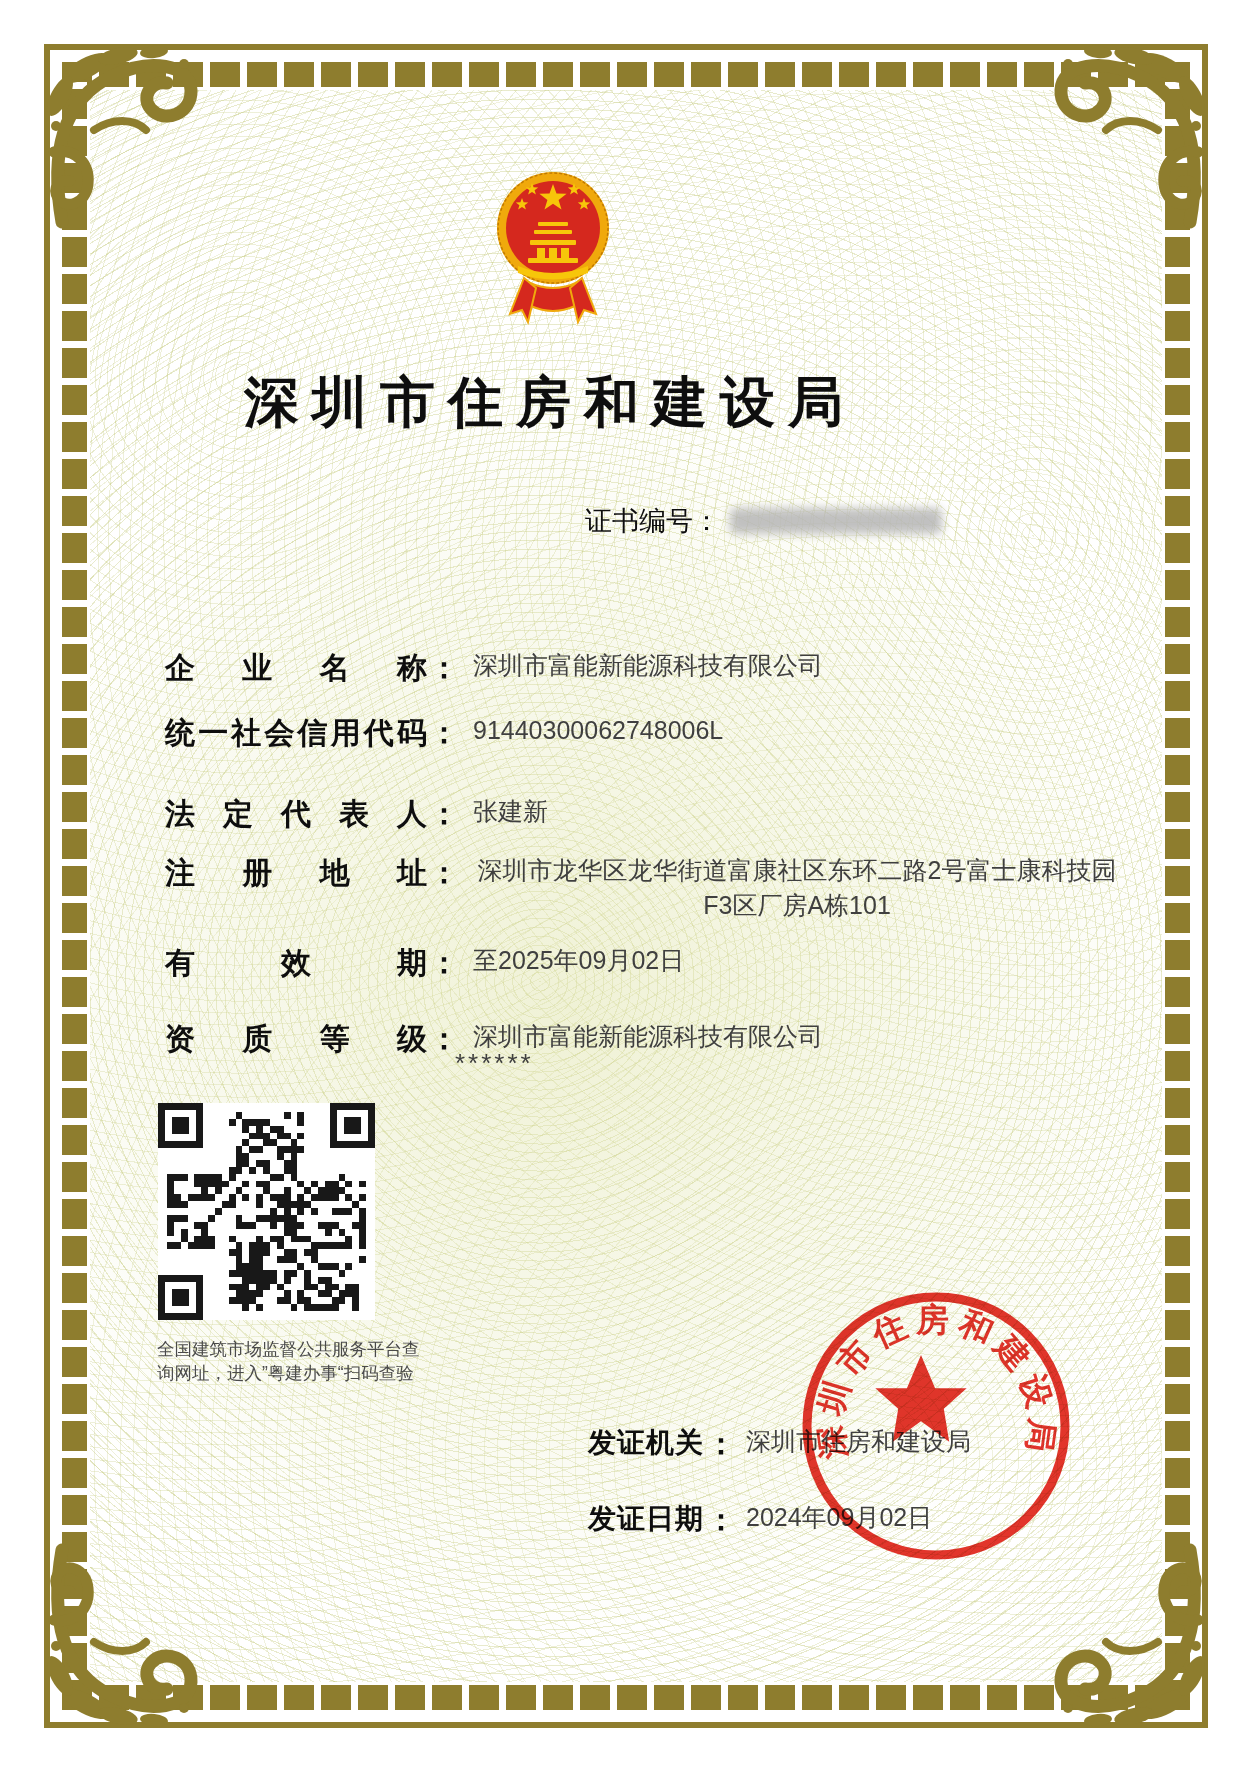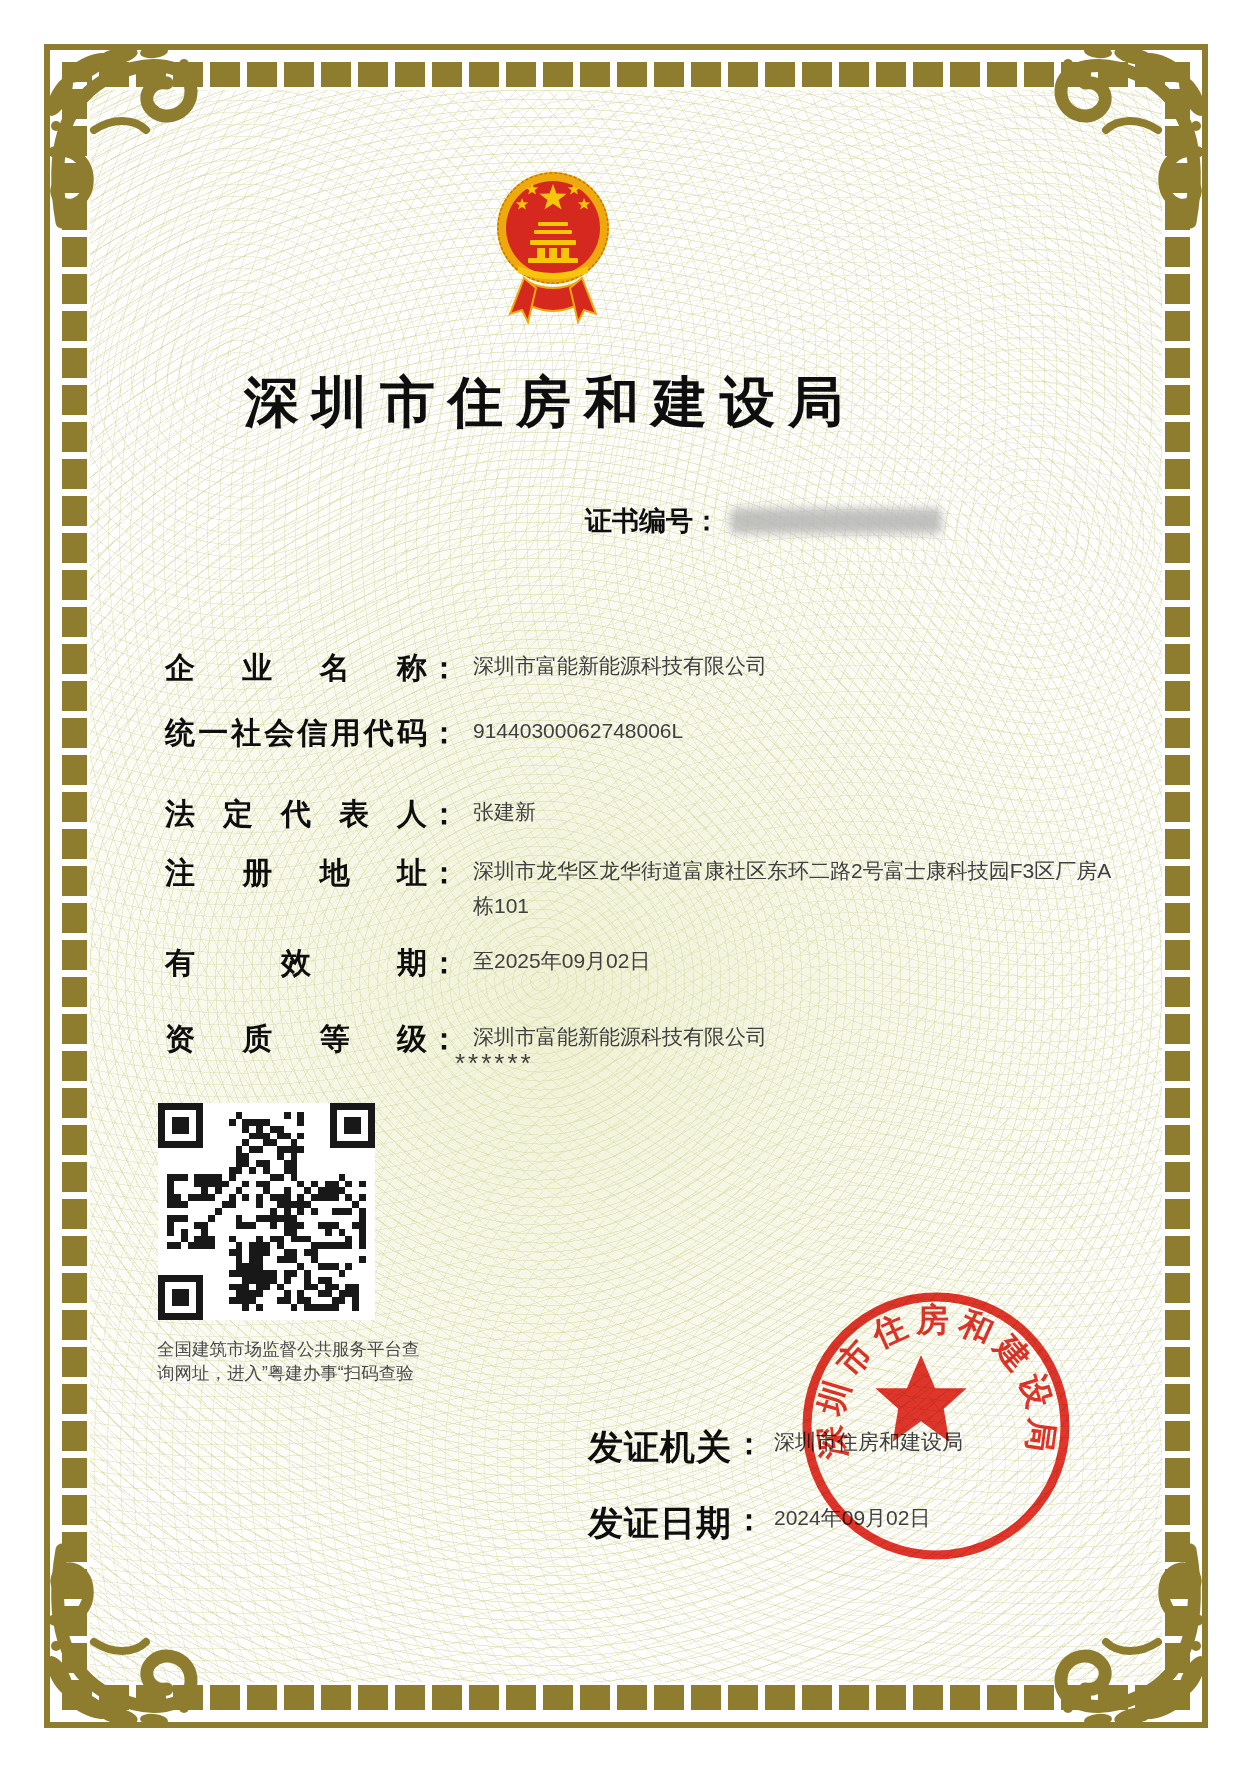--- a/index.html
+++ b/index.html
@@ -40,41 +40,41 @@
   }
   
   .emblem{position:absolute;left:488px;top:156px;width:130px;height:182px;}
   
   .title{
     position:absolute;left:0;top:366px;width:1100px;text-align:center;
     font-size:55px;font-weight:700;letter-spacing:13px;color:var(--ink);white-space:nowrap;
   }
   
   .certno-row{position:absolute;left:585px;top:503px;display:flex;align-items:center;}
-  .certno-row .lbl{font-size:27px;font-weight:700;color:var(--ink);}
+  .certno-row .lbl{font-size:27px;font-weight:400;color:var(--ink);}
   .redacted{width:212px;height:26px;margin-left:10px;background:#b7b7b7;border-radius:5px;filter:blur(5px);opacity:.85;}
   
   .row{position:absolute;left:165px;display:flex;align-items:flex-start;}
   .f-label{display:flex;justify-content:space-between;width:262px;font-size:30px;font-weight:700;color:var(--ink);}
   .colon{font-size:30px;font-weight:700;color:var(--ink);margin-left:2px;}
-  .value{font-size:21px;color:var(--value-ink);margin-left:14px;line-height:35px;}
+  .value{font-size:25px;color:var(--value-ink);margin-left:14px;line-height:35px;text-align:center;}
   .value.wide{width:648px;}
   .subnote{position:absolute;left:448px;font-size:25px;color:var(--value-ink);}
   .stars{position:absolute;left:455px;font-size:26px;letter-spacing:3px;color:var(--value-ink);}
   
   .qr{position:absolute;left:158px;top:1103px;width:217px;height:217px;background:#fff;padding:9px;}
   .qr-inner{position:relative;width:100%;height:100%;}
   .qr-inner i{position:absolute;background:#181818;}
   .finder{position:absolute;width:45px;height:45px;border:7px solid #181818;background:#fff;}
   .finder::after{content:"";position:absolute;inset:7px;background:#181818;}
   .finder.tl{left:0;top:0;} .finder.tr{right:0;top:0;} .finder.bl{left:0;bottom:0;}
   .qr-caption{position:absolute;left:157px;top:1337px;width:272px;font-size:17.5px;line-height:24px;color:#4a4a4a;}
   
   .issue-row{position:absolute;left:588px;display:flex;align-items:flex-start;}
-  .issue-row .lbl{font-size:35px;font-weight:700;color:var(--ink);letter-spacing:1px;text-align:center;}
+  .issue-row .lbl{font-size:28px;font-weight:700;color:var(--ink);letter-spacing:1px;text-align:center;}
   .issue-row .value{margin-left:10px;}
   
   .seal{position:absolute;left:793px;top:1283px;width:286px;height:286px;mix-blend-mode:multiply;opacity:.93;}
   
   .footer{position:absolute;left:48px;top:1718px;font-size:17px;font-weight:600;color:#111;line-height:23px;}
 </style>
 </head>
 <body>
 
 <div class="page">

